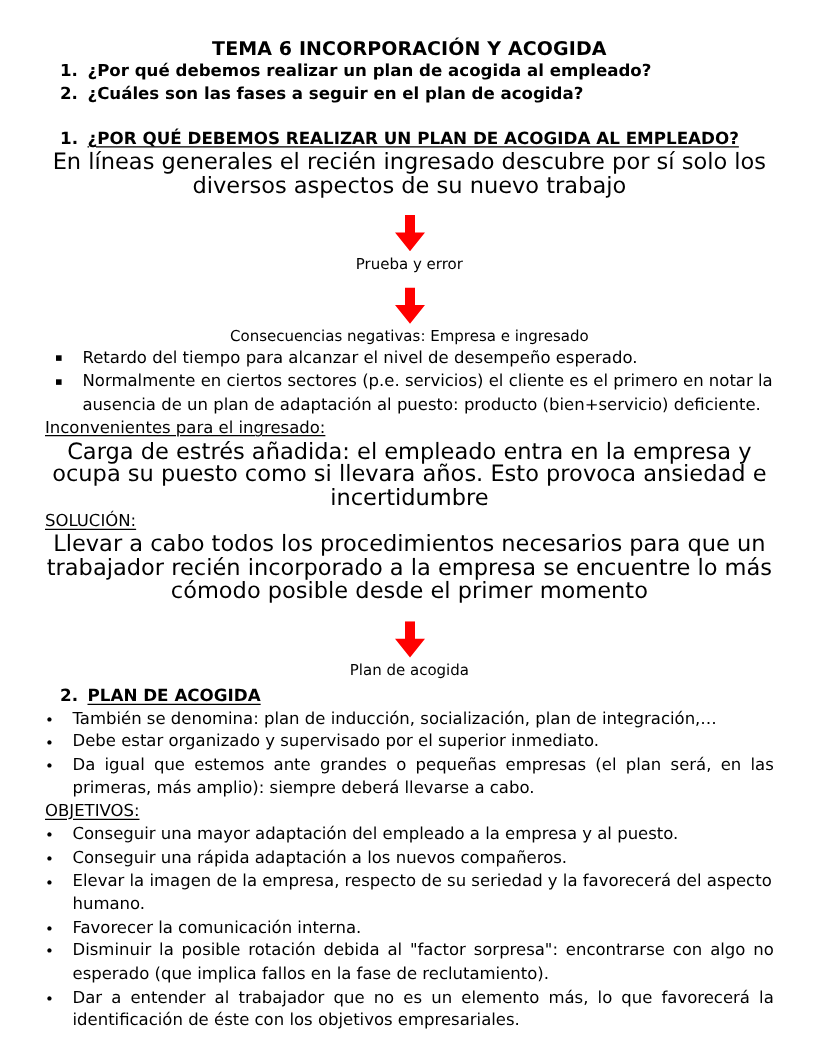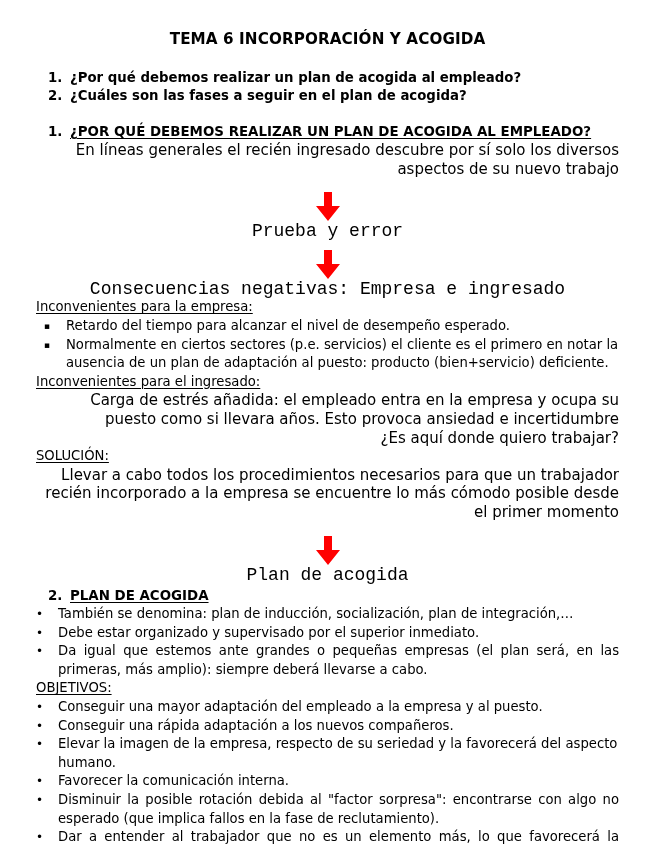--- a/index.html
+++ b/index.html
@@ -23,21 +23,21 @@
     background: #ffffff;
   }
 
   
   .doc-title {
     text-align: center;
     font-weight: bold;
     font-size: 15.2px;
     line-height: 19px;
     letter-spacing: 0.1px;
-    margin: 0 0 20px 0;
+    margin: 0 0 0 0;
   }
 
   
   .q-list {
     margin: 0;
     padding: 0;
     list-style: none;
   }
   .q-item {
     display: flex;
@@ -66,47 +66,46 @@
     width: 22px;
     flex: 0 0 22px;
   }
   .sh-text {
     text-decoration: underline;
     text-underline-offset: 2px;
   }
 
   
   .para {
-    font-size: 15px;
-    line-height: 18.6px;
-    margin: 0;
-    text-align: right;
+    font-size: 18px;
+    line-height: 18.6px;
+    margin: 0;
+    text-align: center;
   }
 
   .u-head {
     font-size: 13.2px;
     line-height: 18.6px;
     margin: 0;
     text-decoration: underline;
     text-underline-offset: 2px;
     display: inline-block;
   }
   .u-head-wrap {
     font-size: 13.2px;
     line-height: 18.6px;
     margin: 0;
   }
 
   
   .flow-label {
     text-align: center;
-    font-size: 18px;
-    line-height: 18.6px;
-    margin: 0;
-    font-family: Liberation Mono, monospace;
+    font-size: 12px;
+    line-height: 18.6px;
+    margin: 0;
   }
 
   
   .arrow-wrap {
     display: flex;
     justify-content: center;
     align-items: center;
   }
   .arrow {
     display: block;
@@ -181,41 +180,37 @@
   <div class="gap-sm"></div>
 
   <div class="arrow-wrap">
     <svg class="arrow" width="26" height="30" viewBox="0 0 26 30">
       <polygon points="9,0 17,0 17,14 25,14 13,29 1,14 9,14" fill="#FF0000"></polygon>
     </svg>
   </div>
 
   <p class="flow-label">Consecuencias negativas: Empresa e ingresado</p>
 
-  <div class="u-head-wrap">
-    <span class="u-head">Inconvenientes para la empresa:</span>
-  </div>
 
   <ul class="b-list">
     <li class="b-item sq">
       <span class="b-mark square">▪</span>
       <span class="b-text">Retardo del tiempo para alcanzar el nivel de desempeño esperado.</span>
     </li>
     <li class="b-item sq">
       <span class="b-mark square">▪</span>
       <span class="b-text">Normalmente en ciertos sectores (p.e. servicios) el cliente es el primero en notar la ausencia de un plan de adaptación al puesto: producto (bien+servicio) deficiente.</span>
     </li>
   </ul>
 
   <div class="u-head-wrap">
     <span class="u-head">Inconvenientes para el ingresado:</span>
   </div>
 
   <p class="para">Carga de estrés añadida: el empleado entra en la empresa y ocupa su puesto como si llevara años. Esto provoca ansiedad e incertidumbre</p>
-  <p class="para">¿Es aquí donde quiero trabajar?</p>
 
   <div class="u-head-wrap">
     <span class="u-head">SOLUCIÓN:</span>
   </div>
 
   <p class="para">Llevar a cabo todos los procedimientos necesarios para que un trabajador recién incorporado a la empresa se encuentre lo más cómodo posible desde el primer momento</p>
 
   <div class="gap-md"></div>
 
   <div class="arrow-wrap">

